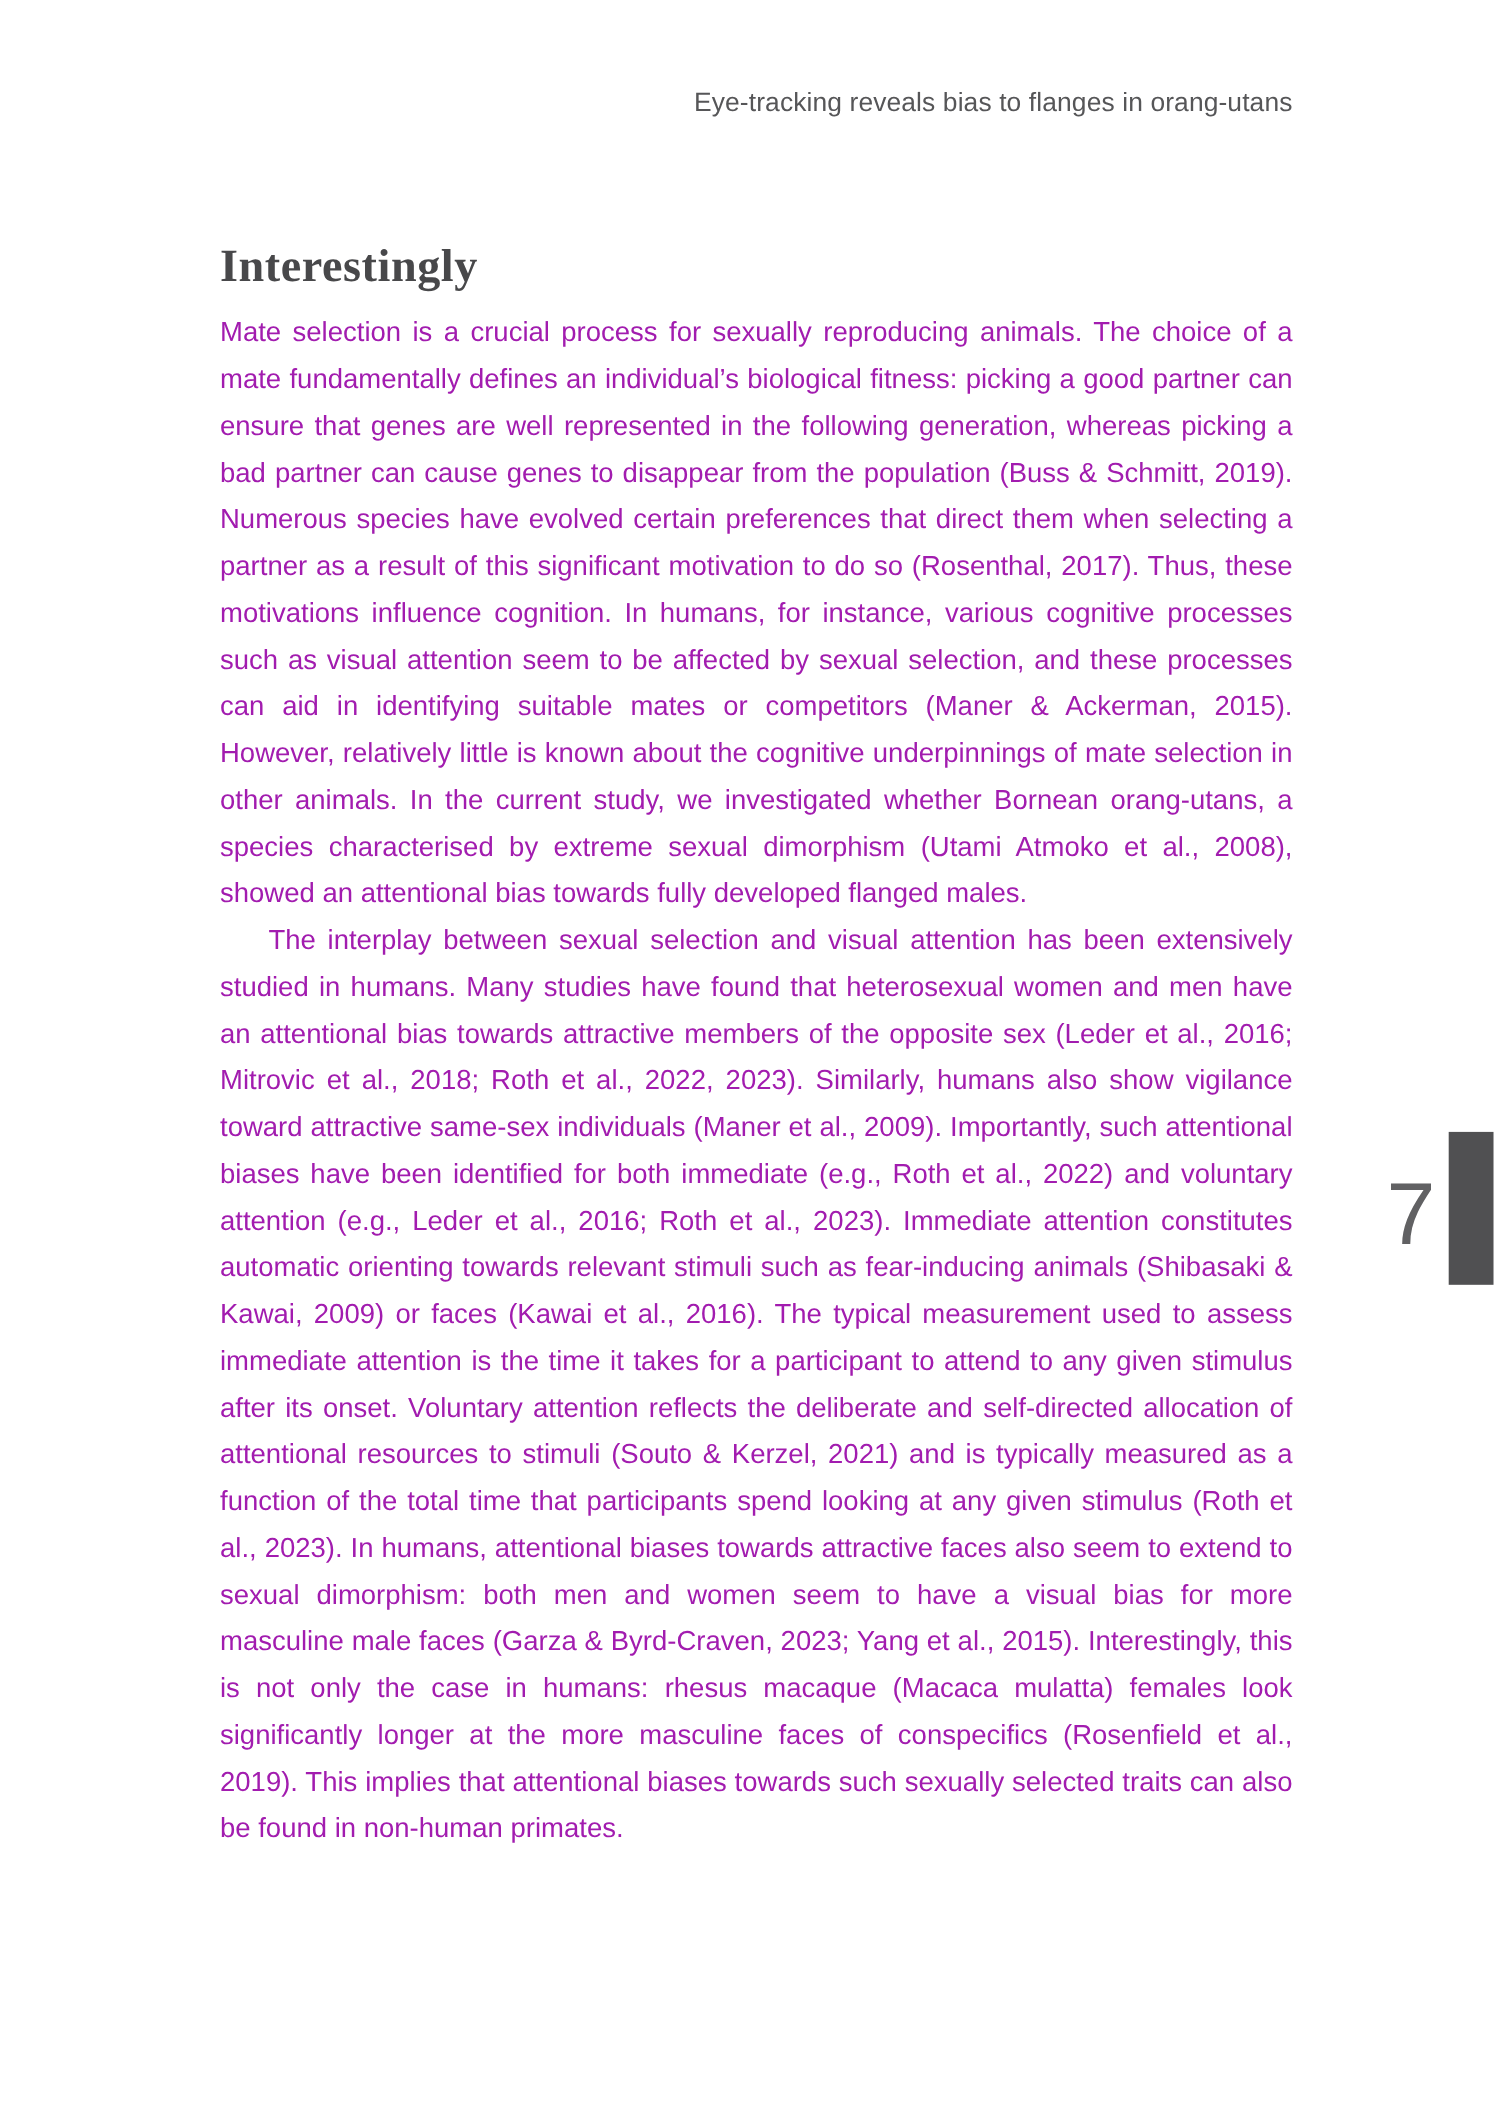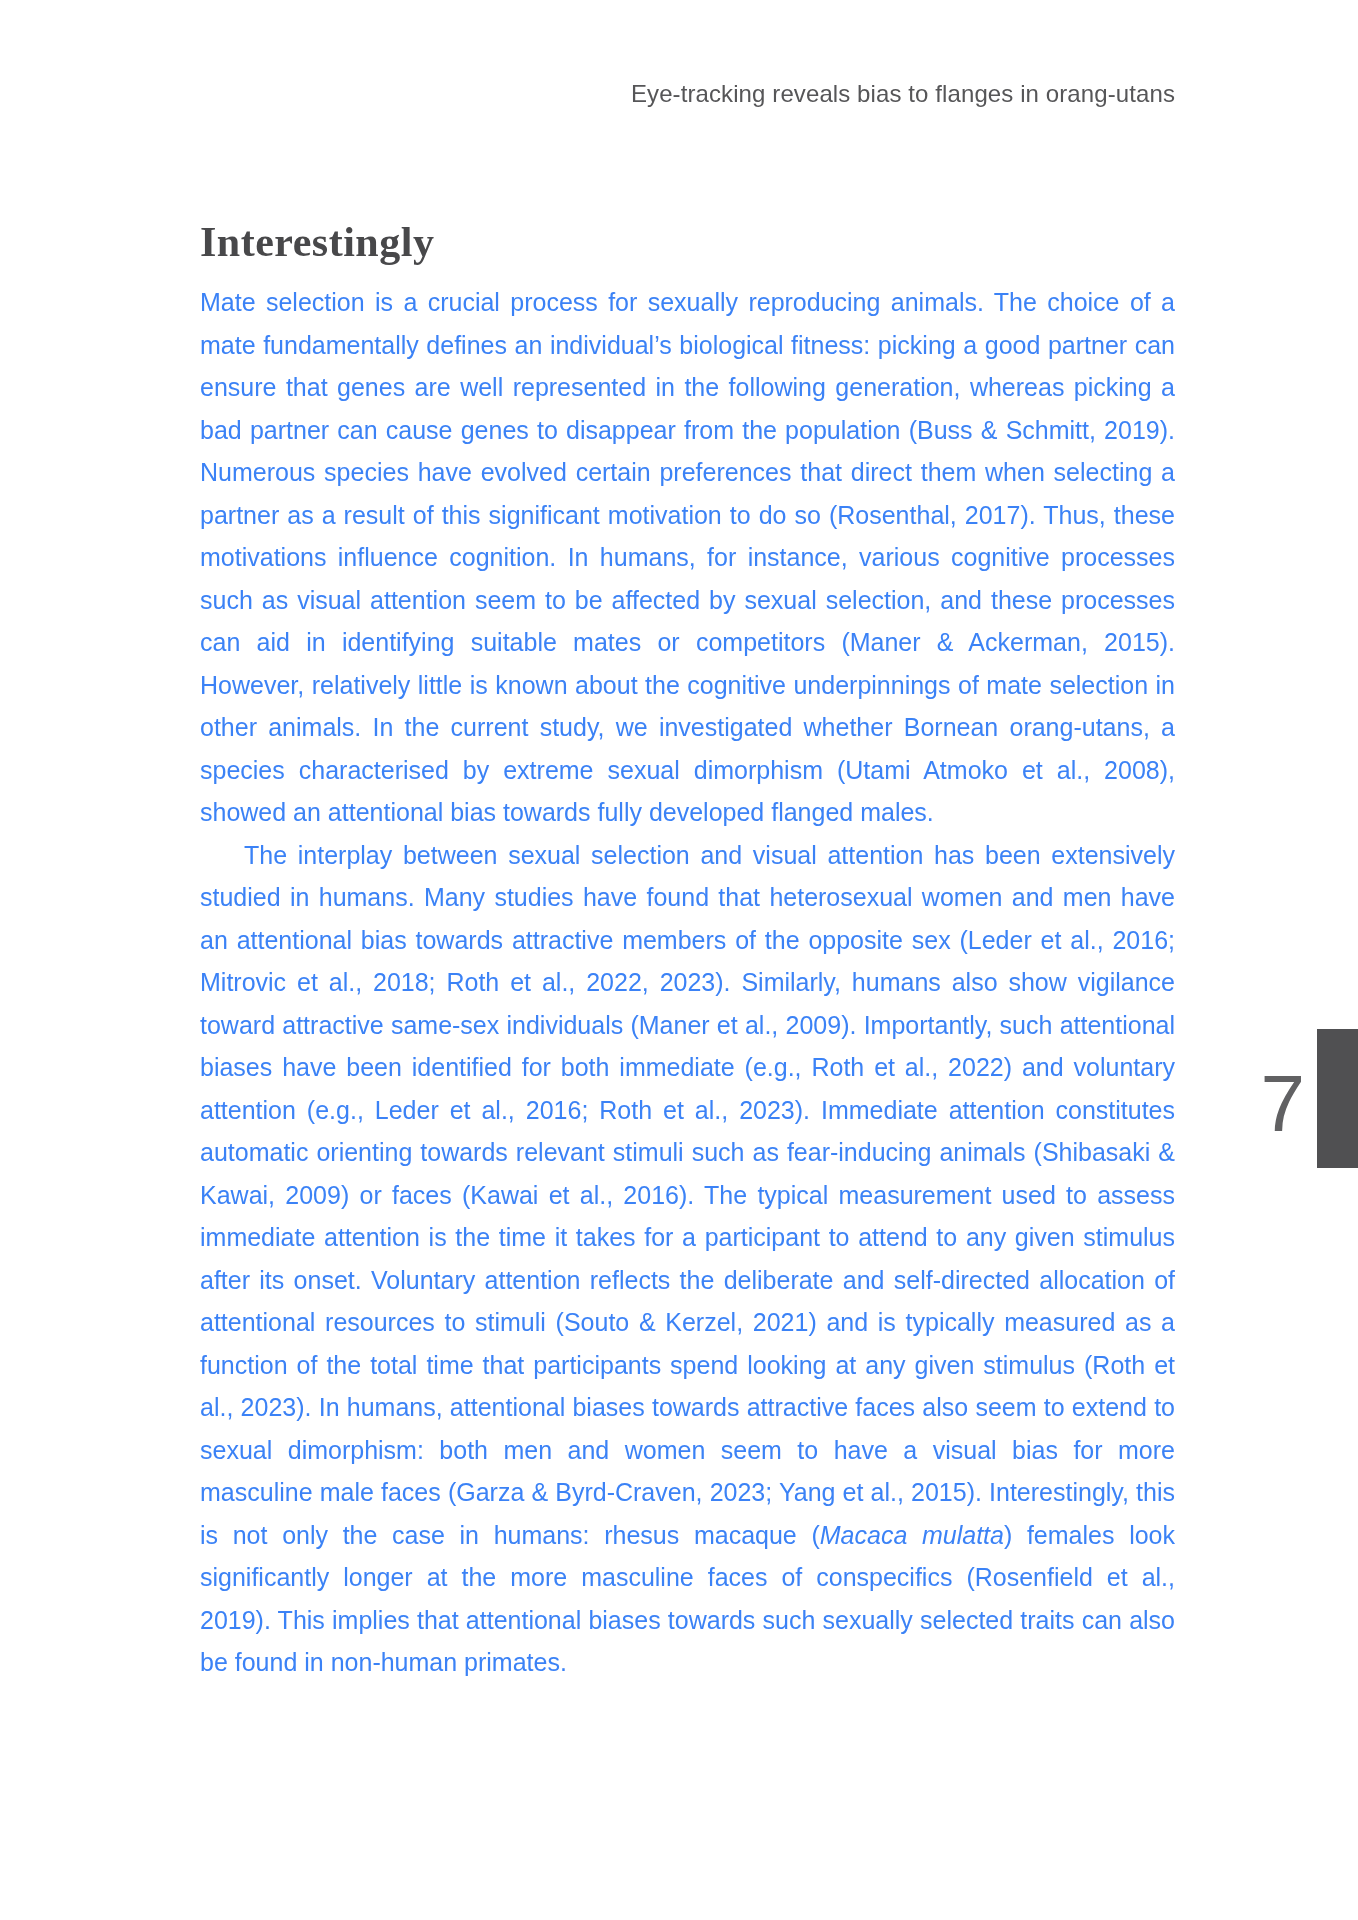--- a/index.html
+++ b/index.html
@@ -36,32 +36,31 @@
     color: #48484a;
     letter-spacing: 0.5px;
   }
   .body-text {
     position: absolute;
     top: 281px;
     left: 200px;
     width: 975px;
     font-size: 25px;
     line-height: 42.5px;
-    color: #3b82f6;
+    color: #a21caf;
     text-align: justify;
   }
   .body-text p {
     margin: 0;
     padding: 0;
   }
   .body-text p.indented {
     text-indent: 44px;
   }
   .species-name {
-    font-style: italic;
   }
   .chapter-tab {
     position: absolute;
     top: 1029px;
     right: 0;
     width: 41px;
     height: 139px;
     background: #505052;
   }
   .chapter-number {

